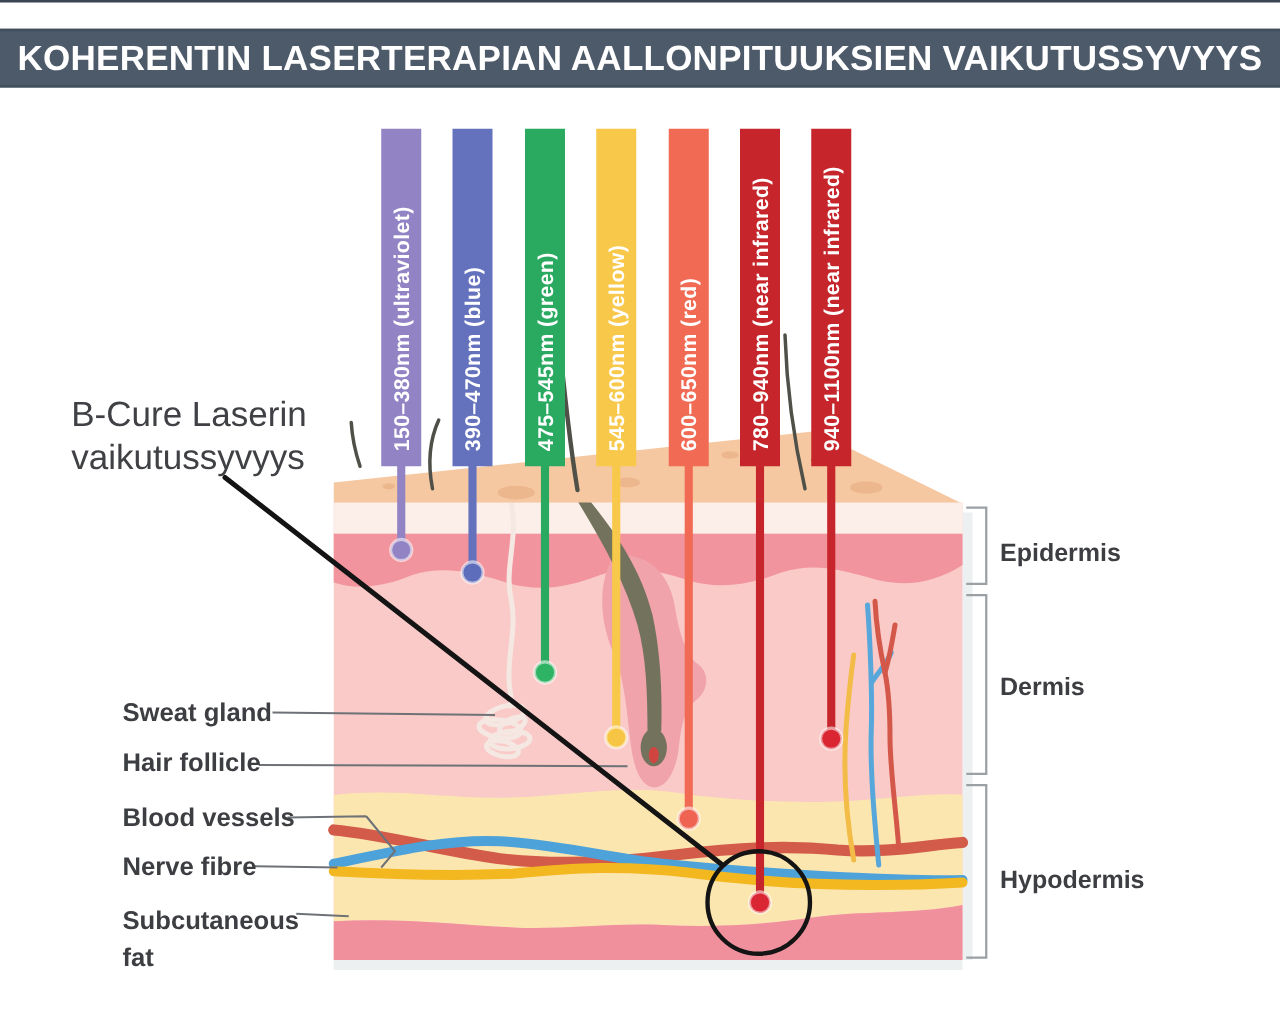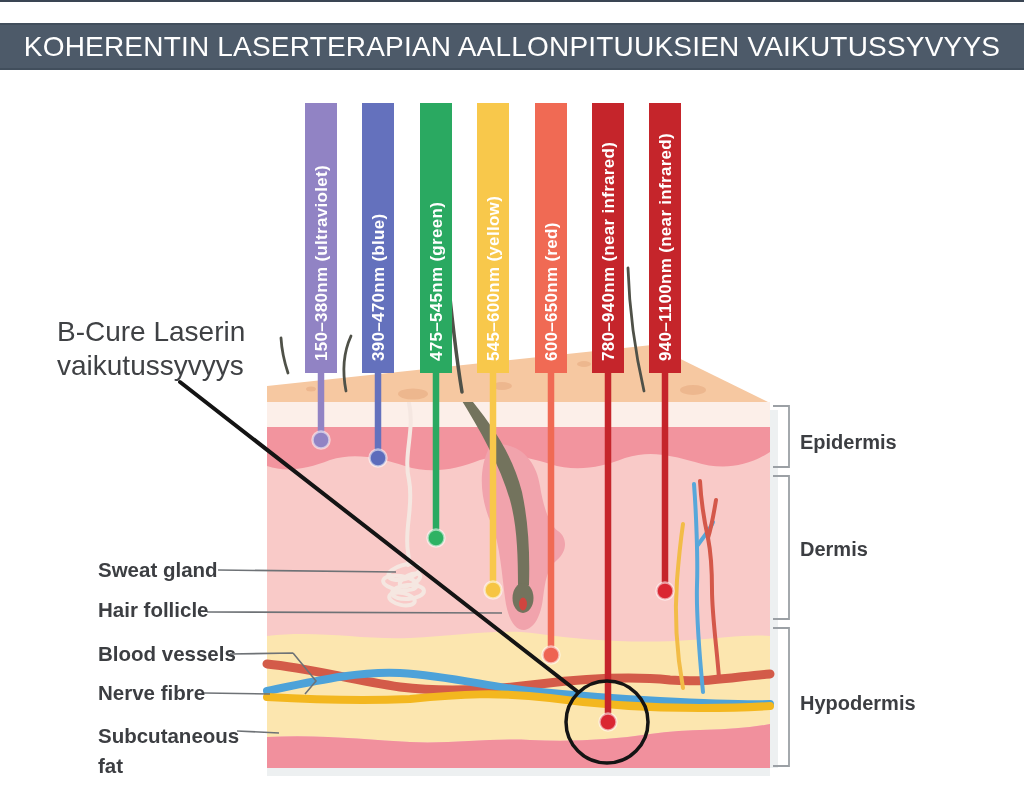--- a/index.html
+++ b/index.html
@@ -2,21 +2,21 @@
 <html><head>
 <meta charset="utf-8">
 <style>
   html,body{margin:0;padding:0;background:#ffffff;}
   .page{position:relative;width:1024px;height:807px;background:#ffffff;overflow:hidden;
         font-family:"Liberation Sans",sans-serif;}
   .top-rule{position:absolute;top:0;left:0;width:1024px;height:2px;background:#3a4553;}
   .header{position:absolute;top:23px;left:0;width:1024px;height:47px;background:#4d5a69;
           border-top:2px solid #414e5c;border-bottom:2px solid #414e5c;box-sizing:border-box;
           display:flex;align-items:center;justify-content:center;}
-  .header .title{color:#ffffff;font-size:28px;font-weight:400;letter-spacing:.2px;white-space:nowrap;}
+  .header .title{color:#ffffff;font-size:28px;font-weight:700;letter-spacing:.2px;white-space:nowrap;}
   svg.diagram{position:absolute;top:0;left:0;}
   svg text{font-family:"Liberation Sans",sans-serif;}
   .bar-lbl{font-size:17px;font-weight:700;fill:#ffffff;letter-spacing:.3px;}
   .side-lbl{font-size:20.5px;font-weight:700;fill:#3c3e42;}
   .layer-lbl{font-size:20px;font-weight:700;fill:#3c3e42;}
   .bcure-lbl{font-size:28px;font-weight:400;fill:#3f4144;}
 </style>
 </head>
 <body>
 

